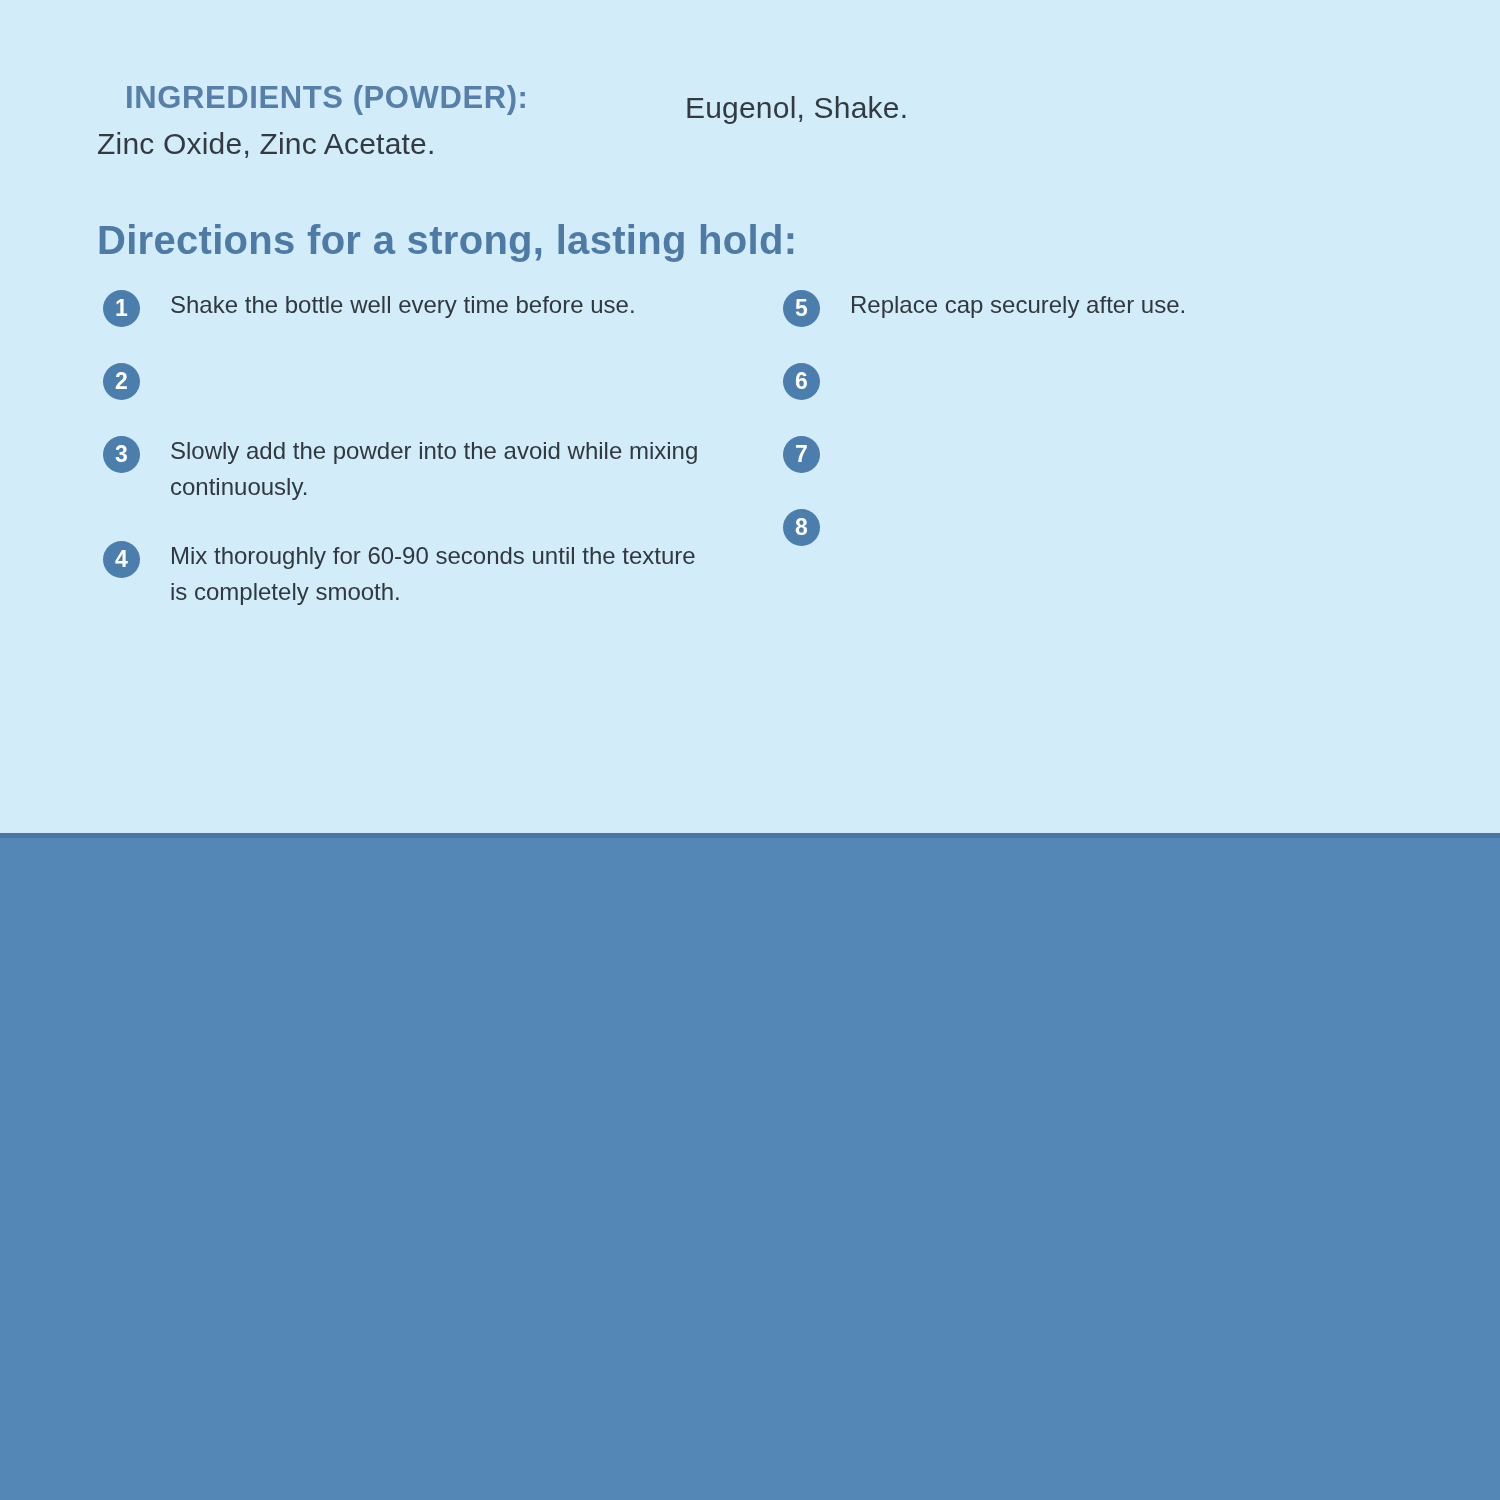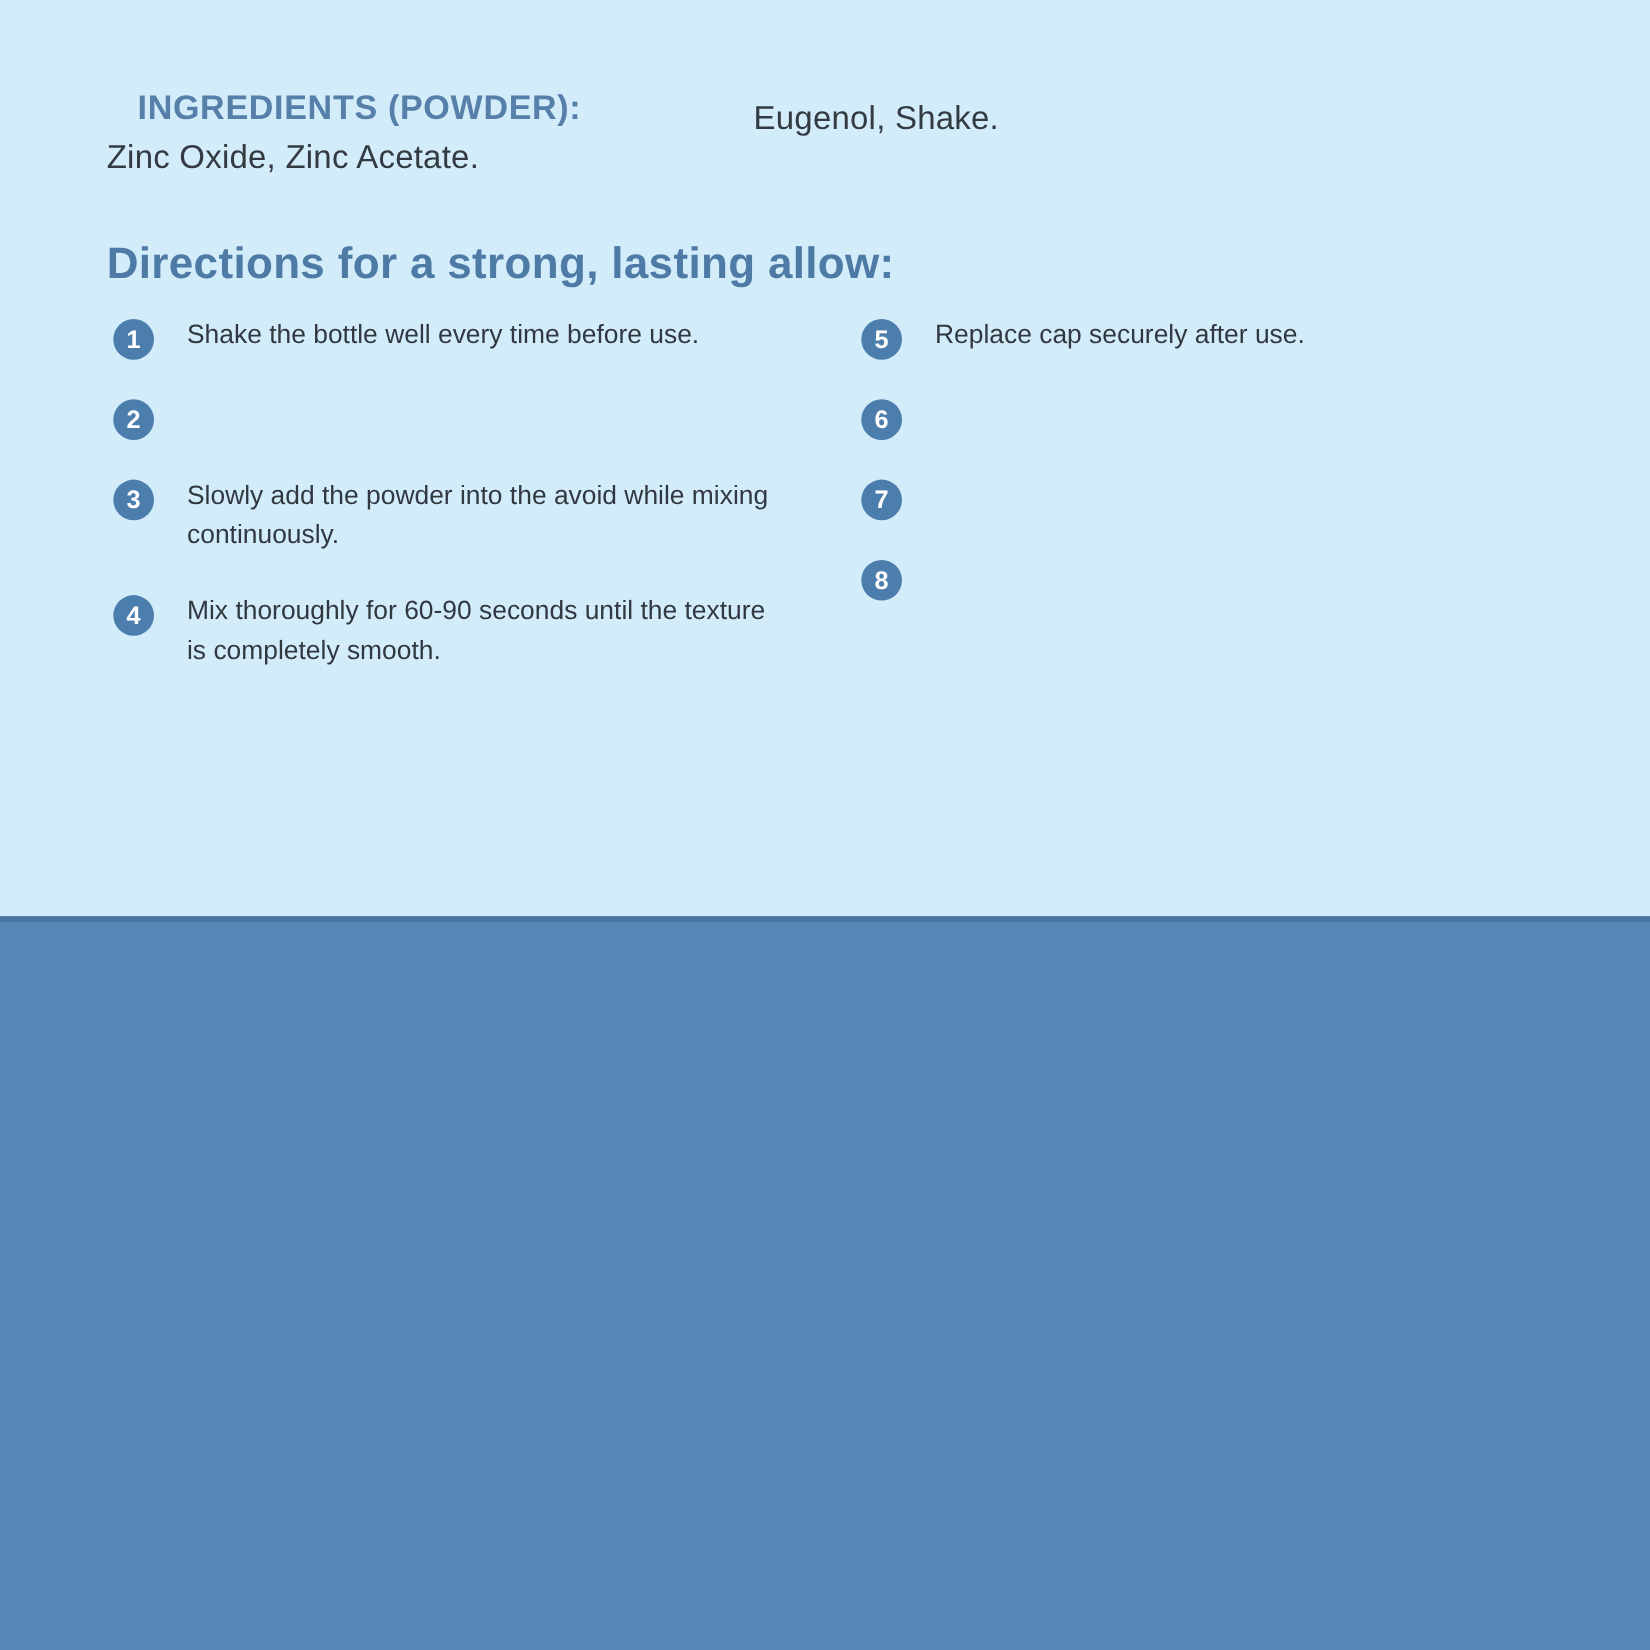--- a/index.html
+++ b/index.html
@@ -65,21 +65,21 @@
 
     <div class="ing-block" id="ing-powder">
       <div class="ing-heading">INGREDIENTS (POWDER):</div>
       <div class="ing-items">Zinc Oxide, Zinc Acetate.</div>
     </div>
 
     <div class="ing-block" id="ing-liquid">
       <div class="ing-items">Eugenol, Shake.</div>
     </div>
 
-    <h1 id="directions-heading">Directions for a strong, lasting allow:</h1>
+    <h1 id="directions-heading">Directions for a strong, lasting hold:</h1>
 
     <div class="steps-col" id="steps-left">
       <div class="step">
         <span class="step-badge">1</span>
         <span class="step-text">Shake the bottle well every time before use.</span>
       </div>
       <div class="step">
         <span class="step-badge">2</span>
       </div>
       <div class="step">

